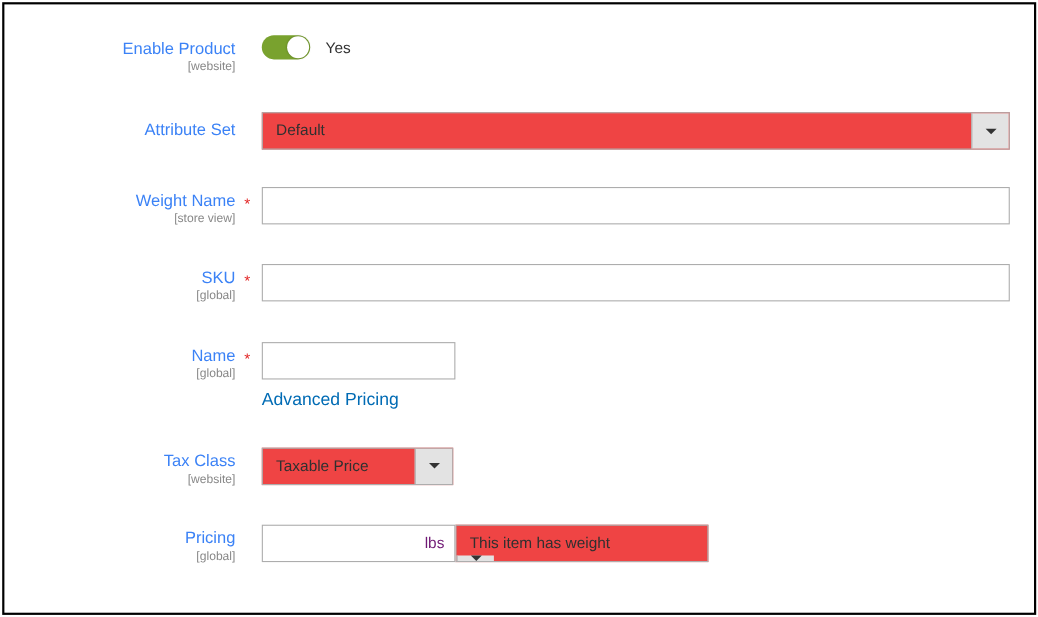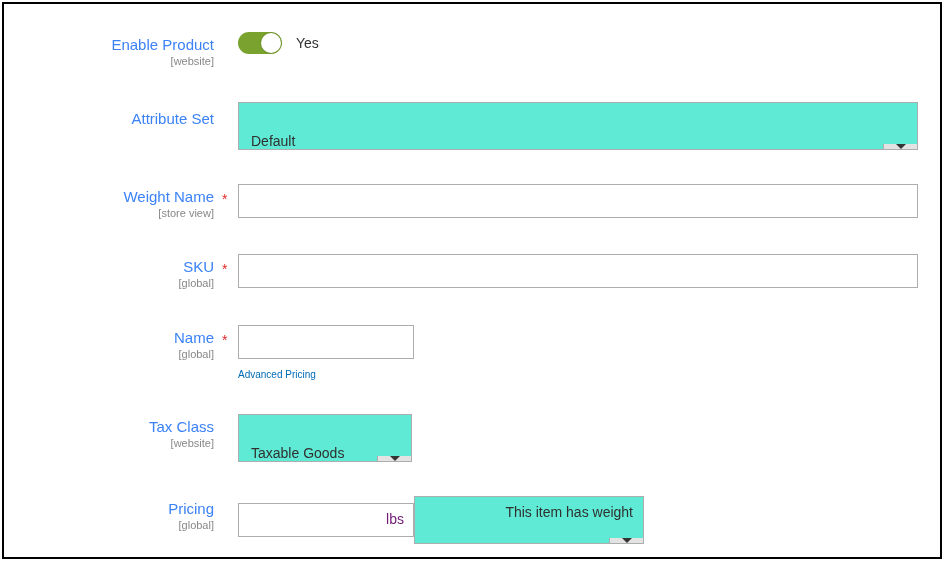--- a/index.html
+++ b/index.html
@@ -113,25 +113,24 @@
     position: absolute;
     right: 10px;
     top: 8px;
     color: #701a75;
     font-size: 14px;
     pointer-events: none;
   }
   
   .select {
     display: flex;
-    height: 48px;
+    height: 34px;
     border: 1px solid #adadad;
-    background: #5eead4;
+    background: #ef4444;
     cursor: pointer;
-    align-items: flex-end;
   }
   .select.full { width: 680px; }
   .select.med { width: 174px; }
   .select.wide { width: 230px; flex-direction: column; }
   .select-value {
     flex: 1;
     padding: 7px 10px 0 12px;
     font-size: 14px;
     color: #303030;
     white-space: nowrap;
@@ -146,21 +145,21 @@
     justify-content: center;
   }
   .caret {
     width: 0; height: 0;
     border-left: 5px solid transparent;
     border-right: 5px solid transparent;
     border-top: 5px solid #333;
   }
   .link {
     color: #006bb4;
-    font-size: 10px;
+    font-size: 16px;
     margin-top: 10px;
     cursor: pointer;
     text-decoration: none;
   }
 </style>
 </head>
 <body>
 
 <div class="frame">
 
@@ -239,21 +238,21 @@
   </div>
 
   <div class="row">
     <div class="label-col">
       <span class="label-main">Tax Class</span>
       <span class="label-scope">[website]</span>
     </div>
     <div class="req-col"></div>
     <div class="field-col">
       <div class="select med">
-        <div class="select-value">Taxable Goods</div>
+        <div class="select-value">Taxable Price</div>
         <div class="select-btn">
           <div class="caret"></div>
         </div>
       </div>
     </div>
   </div>
 
   <div class="row tight">
     <div class="label-col">
       <span class="label-main">Pricing</span>

